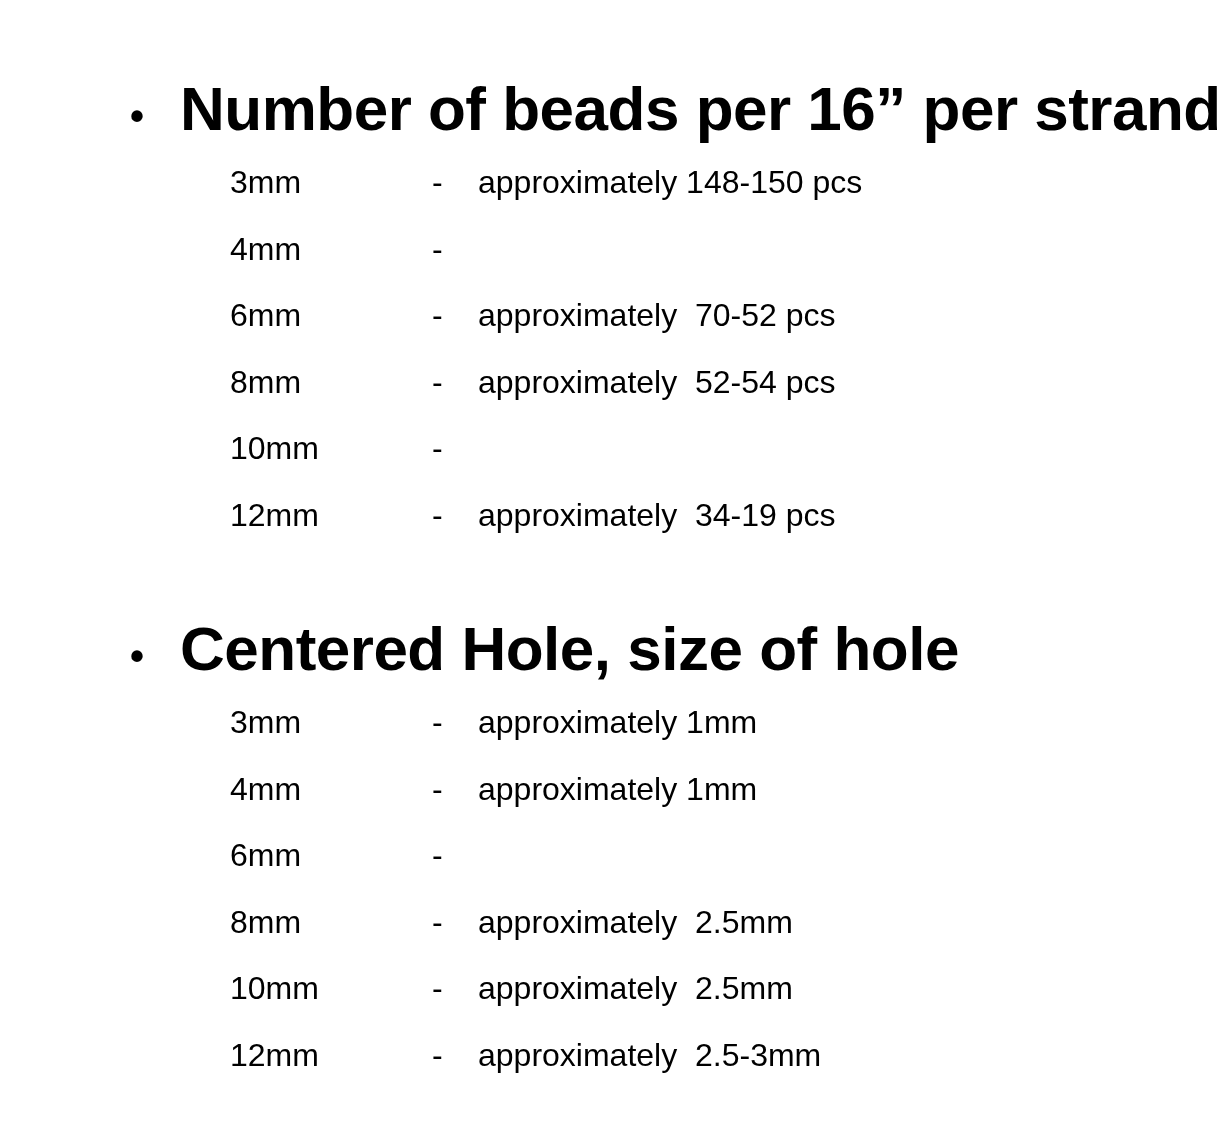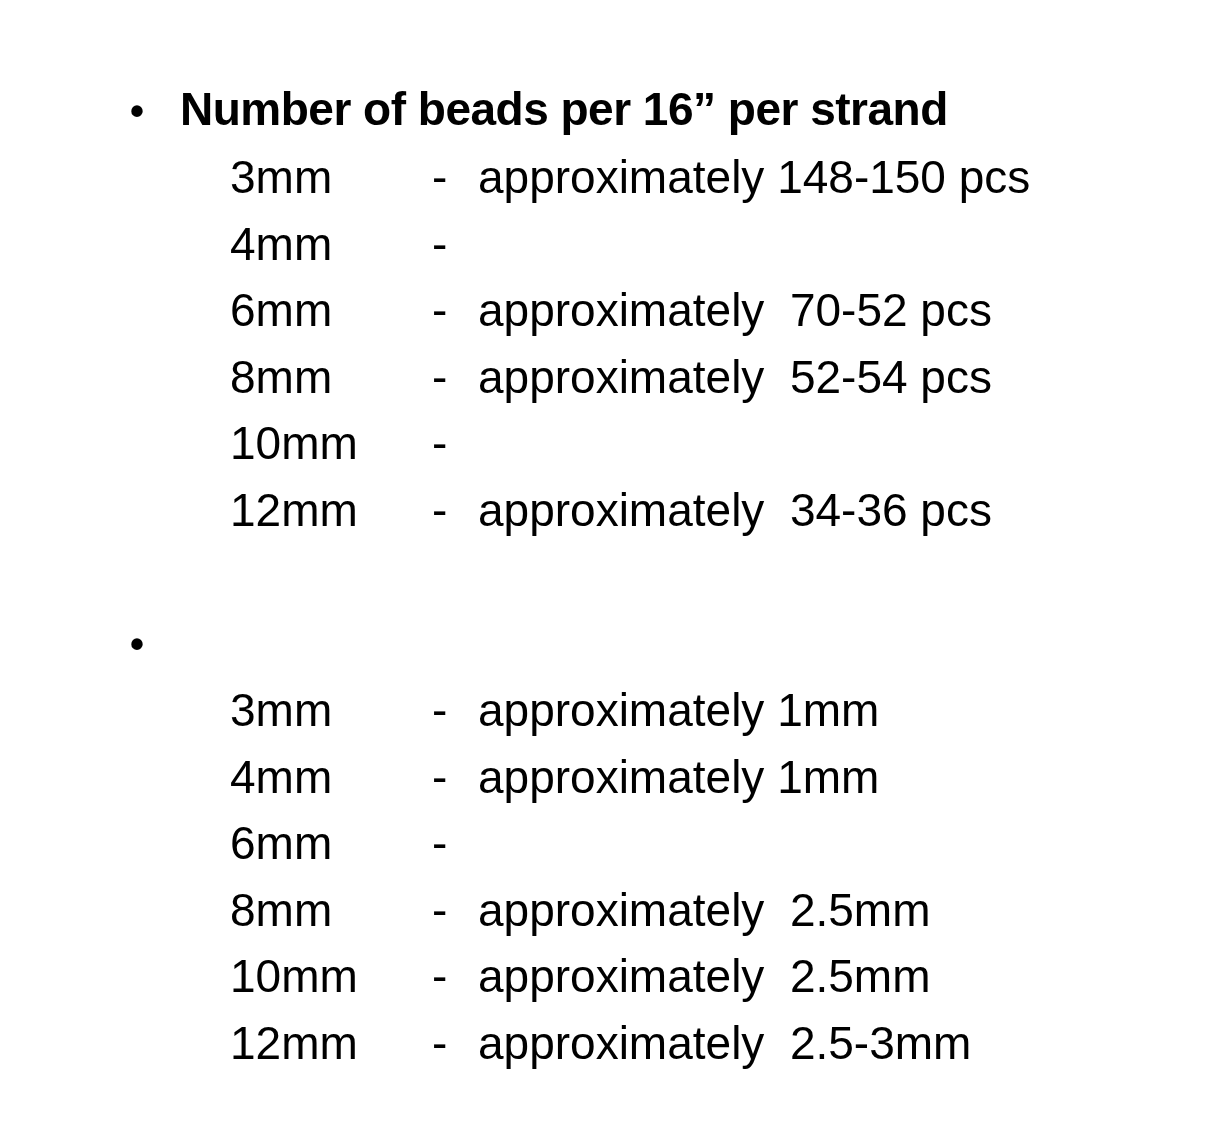--- a/index.html
+++ b/index.html
@@ -29,31 +29,31 @@
     line-height: 66px;
   }
   .bullet {
     flex: 0 0 50px;
     width: 50px;
     font-size: 40px;
   }
   .heading {
     display: inline;
     margin: 0;
-    font-size: 46px;
+    font-size: 62px;
     font-weight: bold;
     letter-spacing: -0.5px;
   }
   .rows {
     margin-left: 100px;
   }
   .row {
     display: grid;
     grid-template-columns: 202px 46px auto;
-    font-size: 46px;
+    font-size: 32px;
     line-height: 66.5px;
   }
   .cell {
     white-space: pre;
   }
 </style>
 </head>
 <body>
 
 <div class="page">
@@ -83,28 +83,29 @@
         <span class="cell">-</span>
         <span class="cell">approximately  52-54 pcs</span>
       </div>
       <div class="row">
         <span class="cell">10mm</span>
         <span class="cell">-</span>
       </div>
       <div class="row">
         <span class="cell">12mm</span>
         <span class="cell">-</span>
-        <span class="cell">approximately  34-36 pcs</span>
+        <span class="cell">approximately  34-19 pcs</span>
       </div>
     </div>
   </div>
 
   <div class="section">
     <div class="heading-line">
       <span class="bullet">•</span>
+      <h2 class="heading">Centered Hole, size of hole</h2>
     </div>
     <div class="rows">
       <div class="row">
         <span class="cell">3mm</span>
         <span class="cell">-</span>
         <span class="cell">approximately 1mm</span>
       </div>
       <div class="row">
         <span class="cell">4mm</span>
         <span class="cell">-</span>

